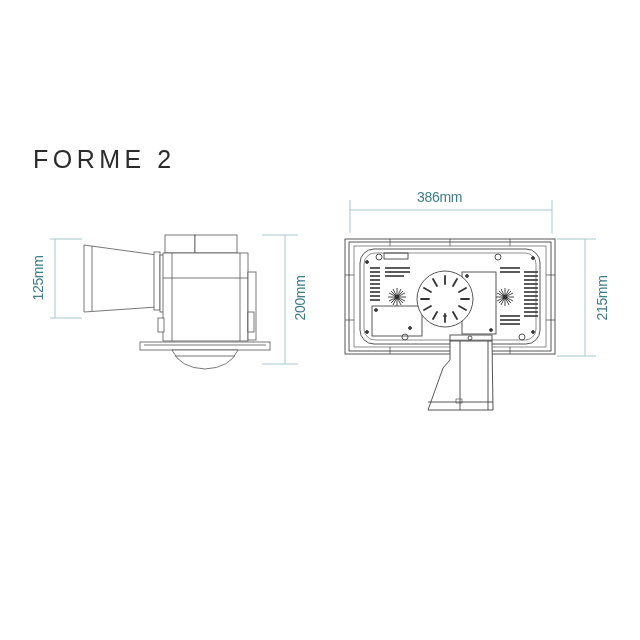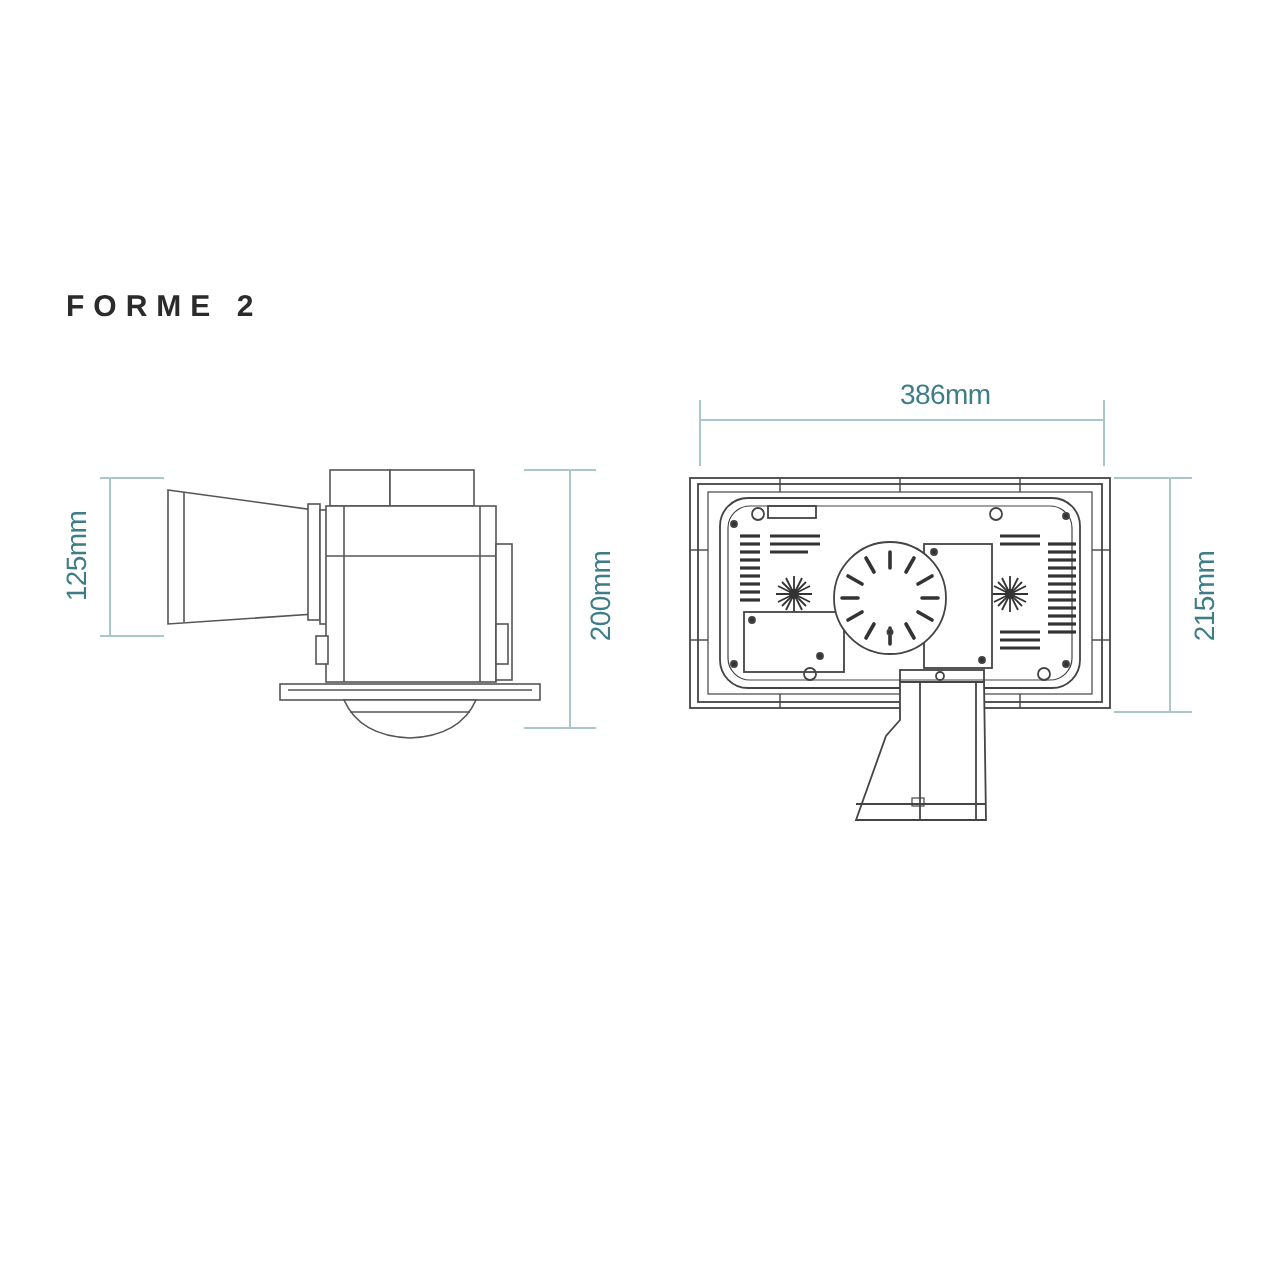--- a/index.html
+++ b/index.html
@@ -1,29 +1,29 @@
 <!DOCTYPE html>
 <html><head>
 <meta charset="utf-8">
 <style>
   html, body { margin:0; padding:0; background:#ffffff; }
   body { width:640px; height:640px; position:relative; overflow:hidden; font-family:"Liberation Sans", sans-serif; }
-  .title { position:absolute; left:33px; top:145px; font-size:15px; font-weight:bold; letter-spacing:4.5px; color:#2b2b2b; }
+  .title { position:absolute; left:33px; top:145px; font-size:25px; font-weight:normal; letter-spacing:4.5px; color:#2b2b2b; }
   .dim { position:absolute; color:#3e7d86; font-size:14px; letter-spacing:-0.3px; white-space:nowrap; }
   .vert { transform:rotate(-90deg); transform-origin:center center; }
   svg { position:absolute; left:0; top:0; }
 </style>
 </head>
 <body>
 
 <div class="title">FORME 2</div>
 
 <div class="dim vert" style="left:14px; top:270px; width:48px; text-align:center;">125mm</div>
 <div class="dim vert" style="left:276px; top:290px; width:48px; text-align:center;">200mm</div>
-<div class="dim" style="left:450px; top:189px;">386mm</div>
+<div class="dim" style="left:417px; top:189px;">386mm</div>
 <div class="dim vert" style="left:578px; top:290px; width:48px; text-align:center;">215mm</div>
 
 <svg width="640" height="640" viewBox="0 0 640 640">
 
   <g stroke="#a9c7cb" stroke-width="1" fill="none">
 
     <line x1="55" y1="239" x2="55" y2="318"></line>
     <line x1="50" y1="239" x2="82" y2="239"></line>
     <line x1="50" y1="318" x2="82" y2="318"></line>
 

